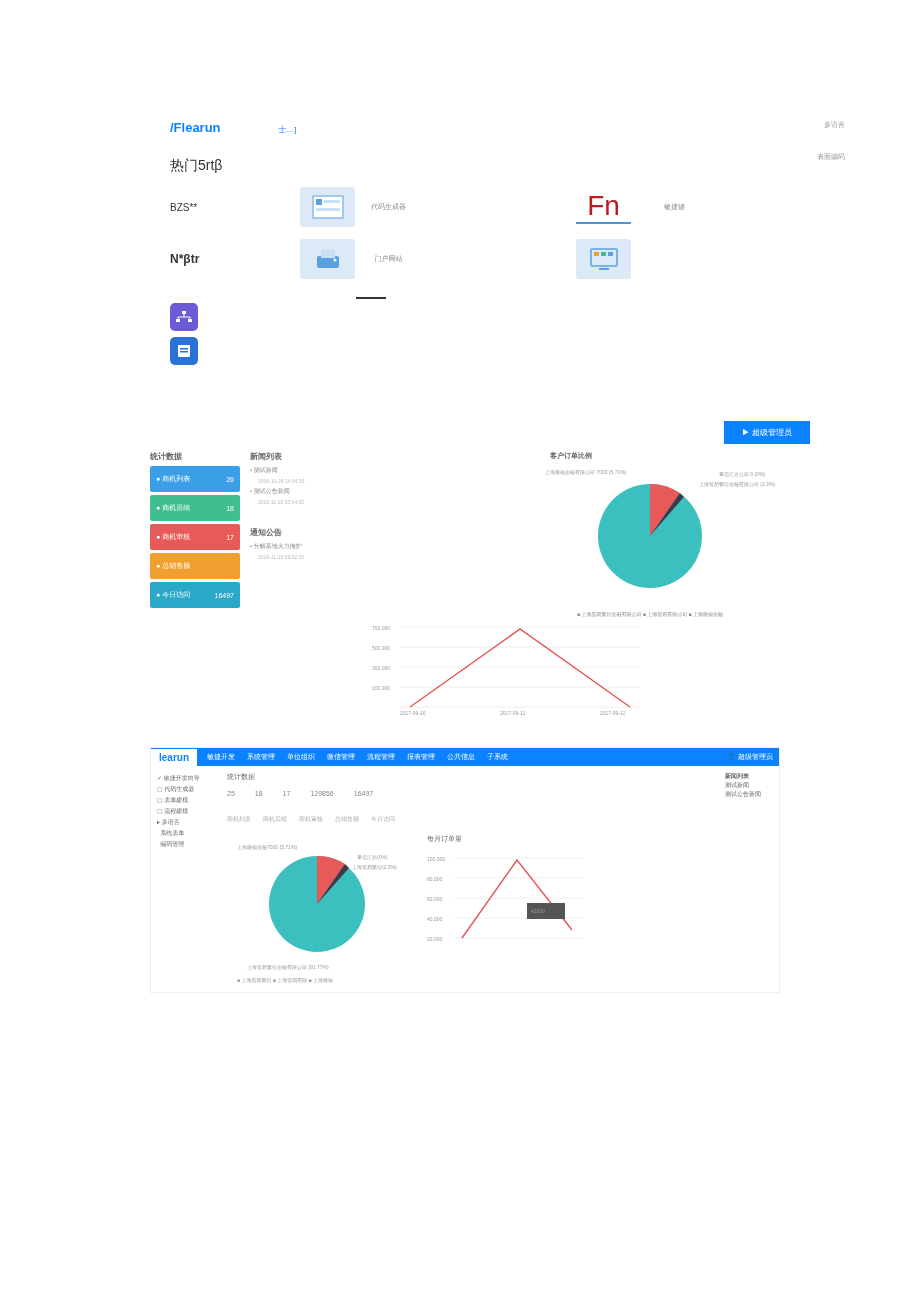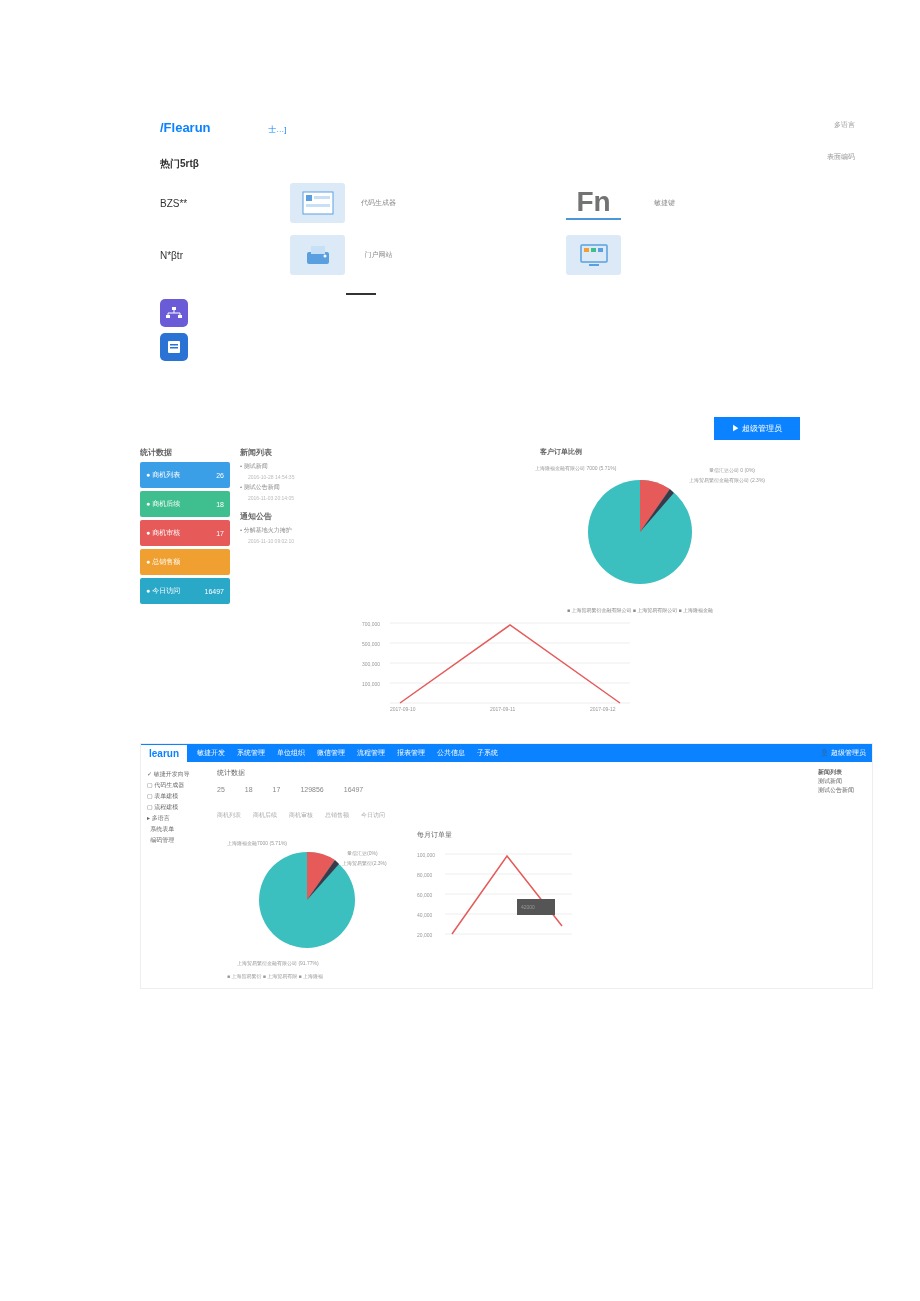--- a/index.html
+++ b/index.html
@@ -1,27 +1,27 @@
 <!DOCTYPE html>
 <html><head>
 <meta charset="utf-8">
 <style>
 *{margin:0;padding:0;box-sizing:border-box;font-family:"Microsoft YaHei",Arial,sans-serif}
 body{background:#fff;width:920px;font-size:10px;color:#333}
-.page{padding:20px 0 40px}
+.page{padding:20px 10px 40px}
 
 .s1{margin:100px 0 0 160px;position:relative}
 .brand{color:#0b82ff;font-weight:bold;font-size:13px}
 .brand-sub{color:#0b82ff;font-size:8px;margin-left:55px}
 .row-block{display:flex;align-items:center;margin-top:10px}
-.left-label{width:130px;font-size:10px;font-weight:bold}
+.left-label{width:130px;font-size:14px;font-weight:normal}
 .tile{width:55px;height:40px;margin-right:6px;display:inline-flex;align-items:center;justify-content:center;border-radius:3px}
 .tile-lbl{width:55px;font-size:7px;color:#888;text-align:center;display:inline-block;margin-right:40px}
 .tile-blue{background:#dceaf7}
-.tile-fn{font-size:28px;color:#737373;font-weight:700;border-bottom:2px solid #4a96d6;width:55px;text-align:center}
+.tile-fn{font-size:28px;color:#b91c1c;font-weight:400;border-bottom:2px solid #4a96d6;width:55px;text-align:center}
 .sq-icon{width:28px;height:28px;border-radius:5px;display:flex;align-items:center;justify-content:center;margin:6px 0}
 .sq-purple{background:#6a5bd6;color:#fff}
 .sq-blue{background:#2a72d4;color:#fff}
 .line-dash{display:inline-block;width:30px;border-top:2px solid #333;margin-left:150px;vertical-align:middle}
 .side-label{position:absolute;right:65px;font-size:7px;color:#999}
 
 .dash1{margin:80px 0 0 140px;position:relative;width:620px}
 .d1-badge{position:absolute;right:-40px;top:-30px;background:#0b82ff;color:#fff;font-size:8px;padding:6px 18px}
 .d1-left{float:left;width:90px}
 .d1-left h4{font-size:8px;color:#666;margin-bottom:4px}
@@ -32,21 +32,21 @@
 .news-item{font-size:6px;color:#888;margin:3px 0}
 .news-sub{font-size:5px;color:#bbb;margin-left:8px}
 .d1-pie{float:right;width:200px;margin-right:20px}
 .pie-wrap{position:relative;width:130px;height:130px;margin:10px auto}
 .pie-svg{width:100%;height:100%}
 .pie-lbl{font-size:5px;color:#999;position:absolute}
 .pie-legend{font-size:5px;color:#888;text-align:center;margin-top:4px}
 .d1-line{clear:both;margin-left:220px;width:280px;margin-top:10px}
 .line-wrap{position:relative;width:280px;height:100px}
 
-.dash2{margin:30px 0 0 140px;width:733px;border:1px solid #eee}
+.dash2{margin:30px 0 0 140px;width:630px;border:1px solid #eee}
 .d2-hdr{display:flex;background:#0b82ff;color:#fff;font-size:7px;height:18px;align-items:center}
 .d2-logo{background:#fff;color:#0b82ff;padding:3px 8px;font-weight:bold;font-size:10px;margin-right:4px}
 .d2-nav{padding:0 6px}
 .d2-user{margin-left:auto;padding:0 6px}
 .d2-body{display:flex}
 .d2-side{width:70px;font-size:6px;color:#666;padding:6px}
 .d2-side div{margin:2px 0}
 .d2-main{flex:1;padding:6px}
 .d2-right{width:60px;font-size:6px;color:#666;padding:6px}
 .d2-stats{display:flex;gap:20px;font-size:7px;color:#888;margin:8px 0}
@@ -81,21 +81,21 @@
             <rect x="5" y="14" width="24" height="3" fill="#c8e0f5"></rect>
           </svg>
     </div>
     <span class="tile-lbl">代码生成器</span>
     <span style="width:120px"></span>
     <div class="tile-fn">Fn</div>
     <span class="tile-lbl" style="margin-left:16px">敏捷键</span>
   </div>
 
   <div class="row-block" style="margin-top:12px">
-    <div class="left-label" style="font-weight:normal;font-size:10px">N*βtr</div>
+    <div class="left-label" style="font-weight:bold;font-size:12px">N*βtr</div>
     <div class="tile tile-blue">
       <svg width="34" height="26">
             <rect x="6" y="10" width="22" height="12" rx="2" fill="#5aa0e0"></rect>
             <rect x="10" y="4" width="14" height="8" fill="#c8e0f5"></rect>
             <circle cx="24" cy="14" r="1.5" fill="#fff"></circle>
           </svg>
     </div>
     <span class="tile-lbl">门户网站</span>
     <span style="width:120px"></span>
     <div class="tile tile-blue">
@@ -157,21 +157,21 @@
           <span>● <span>今日访问</span></span>
           <span>16497</span>
         </div>
   </div>
   <div class="d1-mid">
     <h4>新闻列表</h4>
     <div class="news-item">• <span>测试新闻</span></div>
     <div class="news-sub">2016-10-28 14:54:35</div>
     <div class="news-item">• <span>测试公告新闻</span></div>
     <div class="news-sub">2016-11-03 20:14:05</div>
-    <h4 style="margin-top:10px">通知公告</h4>
+    <h4 style="margin-top:22px">通知公告</h4>
     <div class="news-item">• <span>分解基地火力掩护</span></div>
     <div class="news-sub">2016-11-10 09:02:10</div>
   </div>
   <div class="d1-pie">
     <h4 style="font-size:7px;color:#666">客户订单比例</h4>
     <div class="pie-wrap">
       <svg class="pie-svg" viewBox="0 0 100 100">
         <circle cx="50" cy="50" r="40" fill="#3bbfbf"></circle>
         <path d="M50 50 L50 10 A40 40 0 0 1 73 17 Z" fill="#e65a5a"></path>
         <path d="M50 50 L73 17 A40 40 0 0 1 76 20 Z" fill="#3a3a4a"></path>

